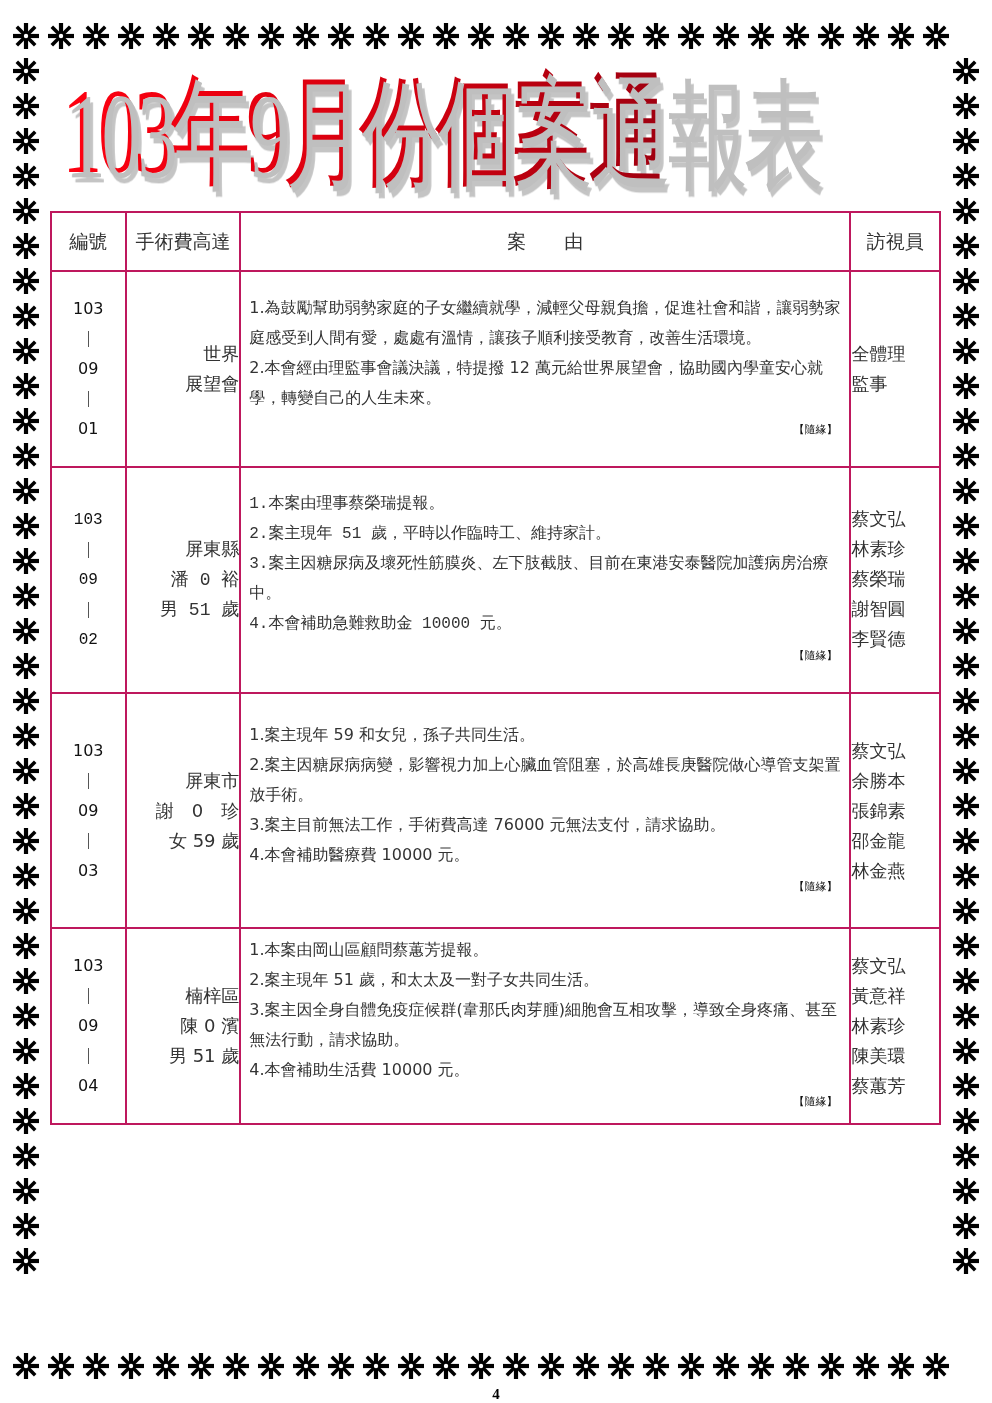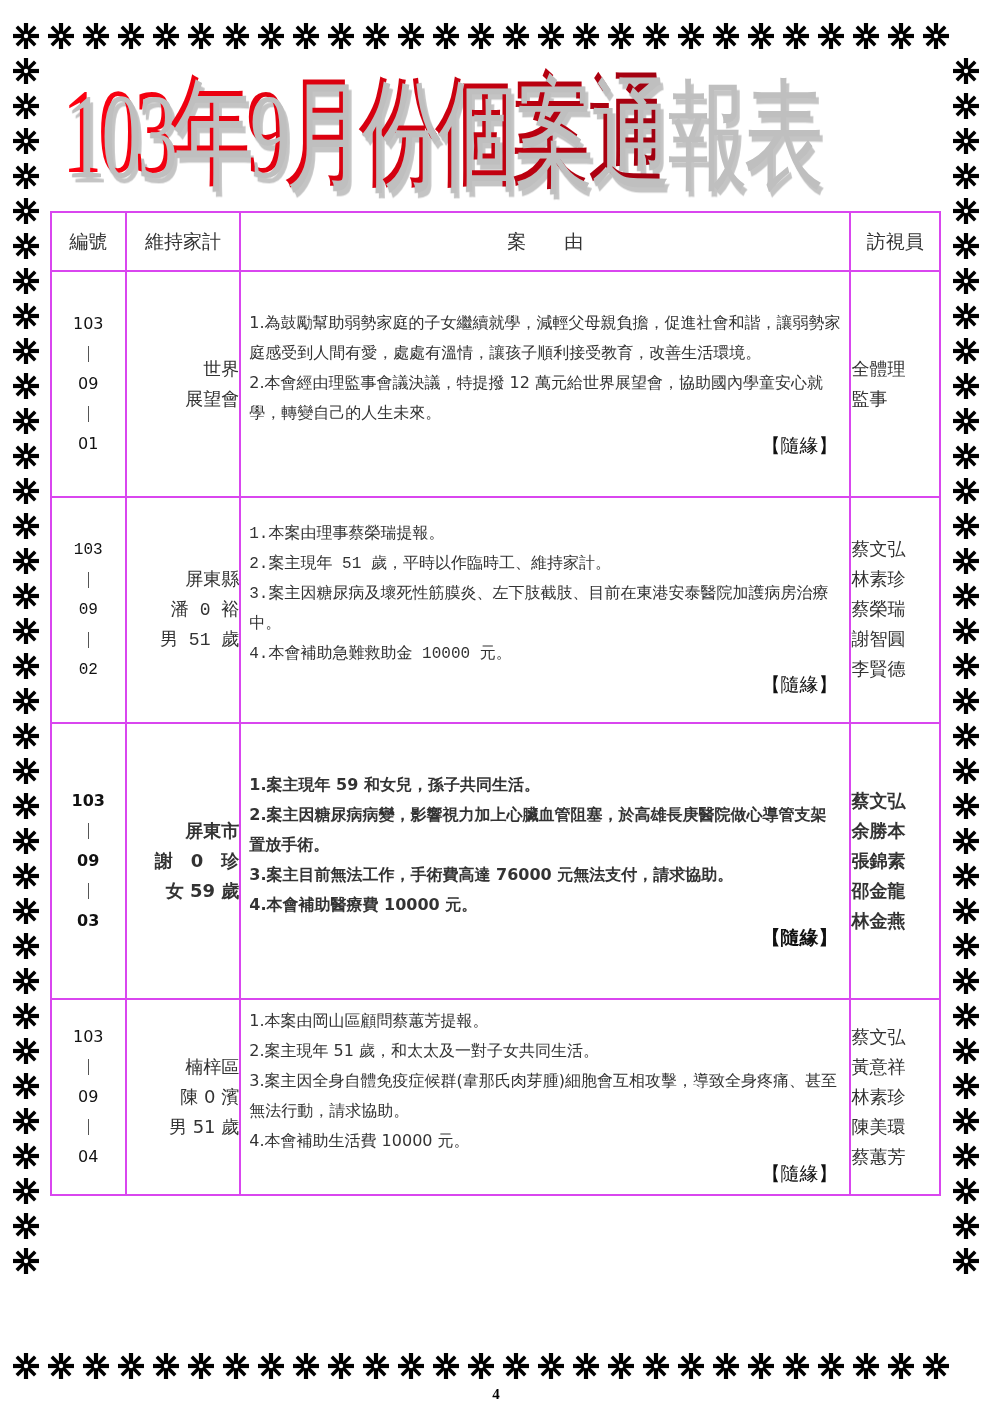--- a/index.html
+++ b/index.html
@@ -17,33 +17,33 @@
              letter-spacing: -6px; white-space: nowrap;
              transform: scaleX(0.72) scaleY(1.08); transform-origin: left center;
              text-shadow: 5px 5px 0 #bfbfbf;
              background: linear-gradient(90deg, #ff0010 0%, #d0000f 60%, #a00010 100%);
              -webkit-background-clip: text; background-clip: text;
              -webkit-text-fill-color: transparent;
              filter: drop-shadow(4px 5px 0 #c4c4c4); }
 
     table.cases { position: absolute; left: 50px; top: 211px; width: 891px;
                   border-collapse: collapse; table-layout: fixed; }
-    table.cases td, table.cases th { border: 2px solid #d946ef; padding: 0; vertical-align: middle; }
+    table.cases td, table.cases th { border: 2px solid #be185d; padding: 0; vertical-align: middle; }
     th { font-weight: normal; font-size: 19px; color: #333; height: 57px; }
     .col-id { width: 74px; }
     .col-name { width: 114px; }
     .col-reason { width: 606px; }
     .col-visitor { width: 89px; }
 
     .idcell { text-align: center; font-size: 16px; color: #111; line-height: 30px; }
     .idcell .bar { display: block; width: 1px; height: 16px; background: #555; margin: 7px auto; }
     .namecell { text-align: right; font-size: 18px; color: #333; line-height: 30px; }
     .reasoncell { font-size: 16px; color: #333; line-height: 30px; padding: 0 8px 0 8px !important; }
     .reason-line { display: block; }
-    .sign { display: block; text-align: right; font-size: 19px; color: #111; margin-top: 2px; padding-right: 4px; }
+    .sign { display: block; text-align: right; font-size: 11px; color: #111; margin-top: 2px; padding-right: 4px; }
     .visitorcell { text-align: left; font-size: 18px; color: #333; line-height: 30px; }
 
     .pagenum { position: absolute; left: 0; width: 992px; top: 1386px; text-align: center;
                font-family: "Liberation Serif", serif; font-size: 15px; font-weight: bold; }
   </style>
 </head>
 <body>
 
 <div class="star-row" style="left:8px; top:18px;">
     <span class="star">
@@ -1423,27 +1423,27 @@
 <table class="cases">
   <colgroup>
     <col class="col-id">
       <col class="col-name">
       <col class="col-reason">
       <col class="col-visitor">
   </colgroup>
   <thead>
     <tr>
       <th>編號</th>
-      <th>維持家計</th>
+      <th>手術費高達</th>
       <th style="white-space:pre;">案　　由</th>
       <th>訪視員</th>
     </tr>
   </thead>
   <tbody id="case-body">
-      <tr style="height: 226px;">
+      <tr style="height: 196px;">
         <td class="idcell">
       <span>103</span>
       <span class="bar"></span>
       <span>09</span>
       <span class="bar"></span>
       <span>01</span>
     </td>
         <td class="namecell">
           <div style="white-space:pre;">世界</div>
           <div style="white-space:pre;">展望會</div>
@@ -1479,21 +1479,21 @@
           <span class="sign">【隨緣】</span>
         </td>
         <td class="visitorcell">
           <div>蔡文弘</div>
           <div>林素珍</div>
           <div>蔡榮瑞</div>
           <div>謝智圓</div>
           <div>李賢德</div>
         </td>
       </tr>
-      <tr style="height: 276px; font-weight: bold;">
+      <tr style="height: 235px;">
         <td class="idcell">
       <span>103</span>
       <span class="bar"></span>
       <span>09</span>
       <span class="bar"></span>
       <span>03</span>
     </td>
         <td class="namecell">
           <div style="white-space:pre;">屏東市</div>
           <div style="white-space:pre;">謝　0　珍</div>

